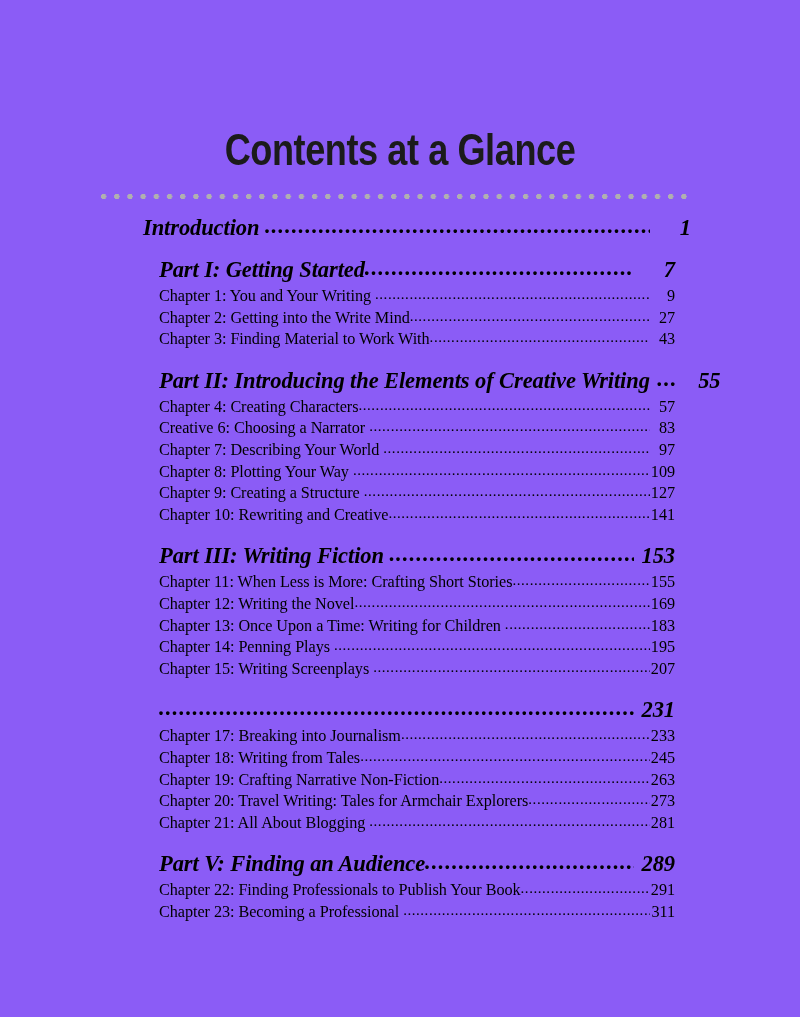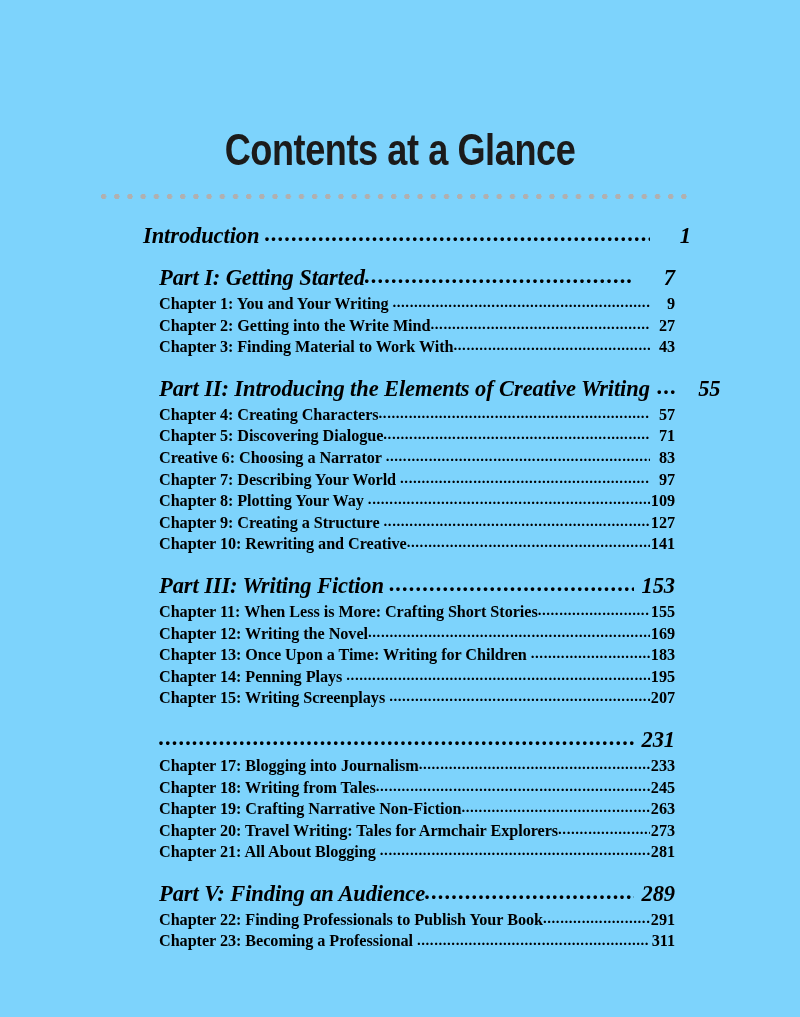--- a/index.html
+++ b/index.html
@@ -12,21 +12,21 @@
     height: 1017px;
     position: relative;
     font-family: "Liberation Serif", "DejaVu Serif", serif;
     color: #000000;
     overflow: hidden;
   }
 
   .page {
     position: absolute;
     inset: 0;
-    background: #7dd3fc;
+    background: #8b5cf6;
   }
 
   
   .toc-title {
     position: absolute;
     left: 0;
     right: 0;
     top: 125px;
     text-align: center;
     font-family: "Liberation Sans", "DejaVu Sans", sans-serif;
@@ -104,41 +104,41 @@
   .part-entry .page-no {
     padding-left: 7px;
     min-width: 34px;
   }
   .part-entry .leader {
     top: -0.1em;
   }
 
   
   .intro-entry {
-    margin-top: 8px;
+    margin-top: 0;
     margin-bottom: 5px;
   }
 
   
   .part-entry.short-leader .leader {
     flex: 0 0 auto;
     overflow: visible;
     padding: 0 2px;
   }
   .part-entry.short-leader .leader::before {
     content: "...";
   }
   .part-entry.short-leader .spacer {
     flex: 1 1 auto;
   }
 
   
   .chapter-entry {
     font-family: "Liberation Serif", "DejaVu Serif", serif;
-    font-weight: bold;
+    font-weight: normal;
     font-style: normal;
     font-size: 16.2px;
     line-height: 21.6px;
     letter-spacing: -0.05px;
   }
   .chapter-entry .leader::before {
     letter-spacing: 0.55px;
     font-size: 15px;
   }
   .chapter-entry .page-no {
@@ -199,25 +199,20 @@
           <span class="label">Part II: Introducing the Elements of Creative Writing</span>
           <span class="leader"></span>
           <span class="spacer"></span>
           <span class="page-no">55</span>
         </div>
         <div class="entry chapter-entry">
           <span class="label">Chapter 4: Creating Characters</span>
           <span class="leader"></span>
           <span class="page-no">57</span>
         </div>
-        <div class="entry chapter-entry">
-          <span class="label">Chapter 5: Discovering Dialogue</span>
-          <span class="leader"></span>
-          <span class="page-no">71</span>
-        </div>
         <div class="entry chapter-entry gap-before-leader">
           <span class="label">Creative 6: Choosing a Narrator</span>
           <span class="leader"></span>
           <span class="page-no">83</span>
         </div>
         <div class="entry chapter-entry gap-before-leader">
           <span class="label">Chapter 7: Describing Your World</span>
           <span class="leader"></span>
           <span class="page-no">97</span>
         </div>
@@ -268,21 +263,21 @@
           <span class="leader"></span>
           <span class="page-no">207</span>
         </div>
       </div>
       <div class="part-group">
         <div class="entry part-entry gap-before-leader">
           <span class="leader"></span>
           <span class="page-no">231</span>
         </div>
         <div class="entry chapter-entry">
-          <span class="label">Chapter 17: Blogging into Journalism</span>
+          <span class="label">Chapter 17: Breaking into Journalism</span>
           <span class="leader"></span>
           <span class="page-no">233</span>
         </div>
         <div class="entry chapter-entry">
           <span class="label">Chapter 18: Writing from Tales</span>
           <span class="leader"></span>
           <span class="page-no">245</span>
         </div>
         <div class="entry chapter-entry">
           <span class="label">Chapter 19: Crafting Narrative Non-Fiction</span>

